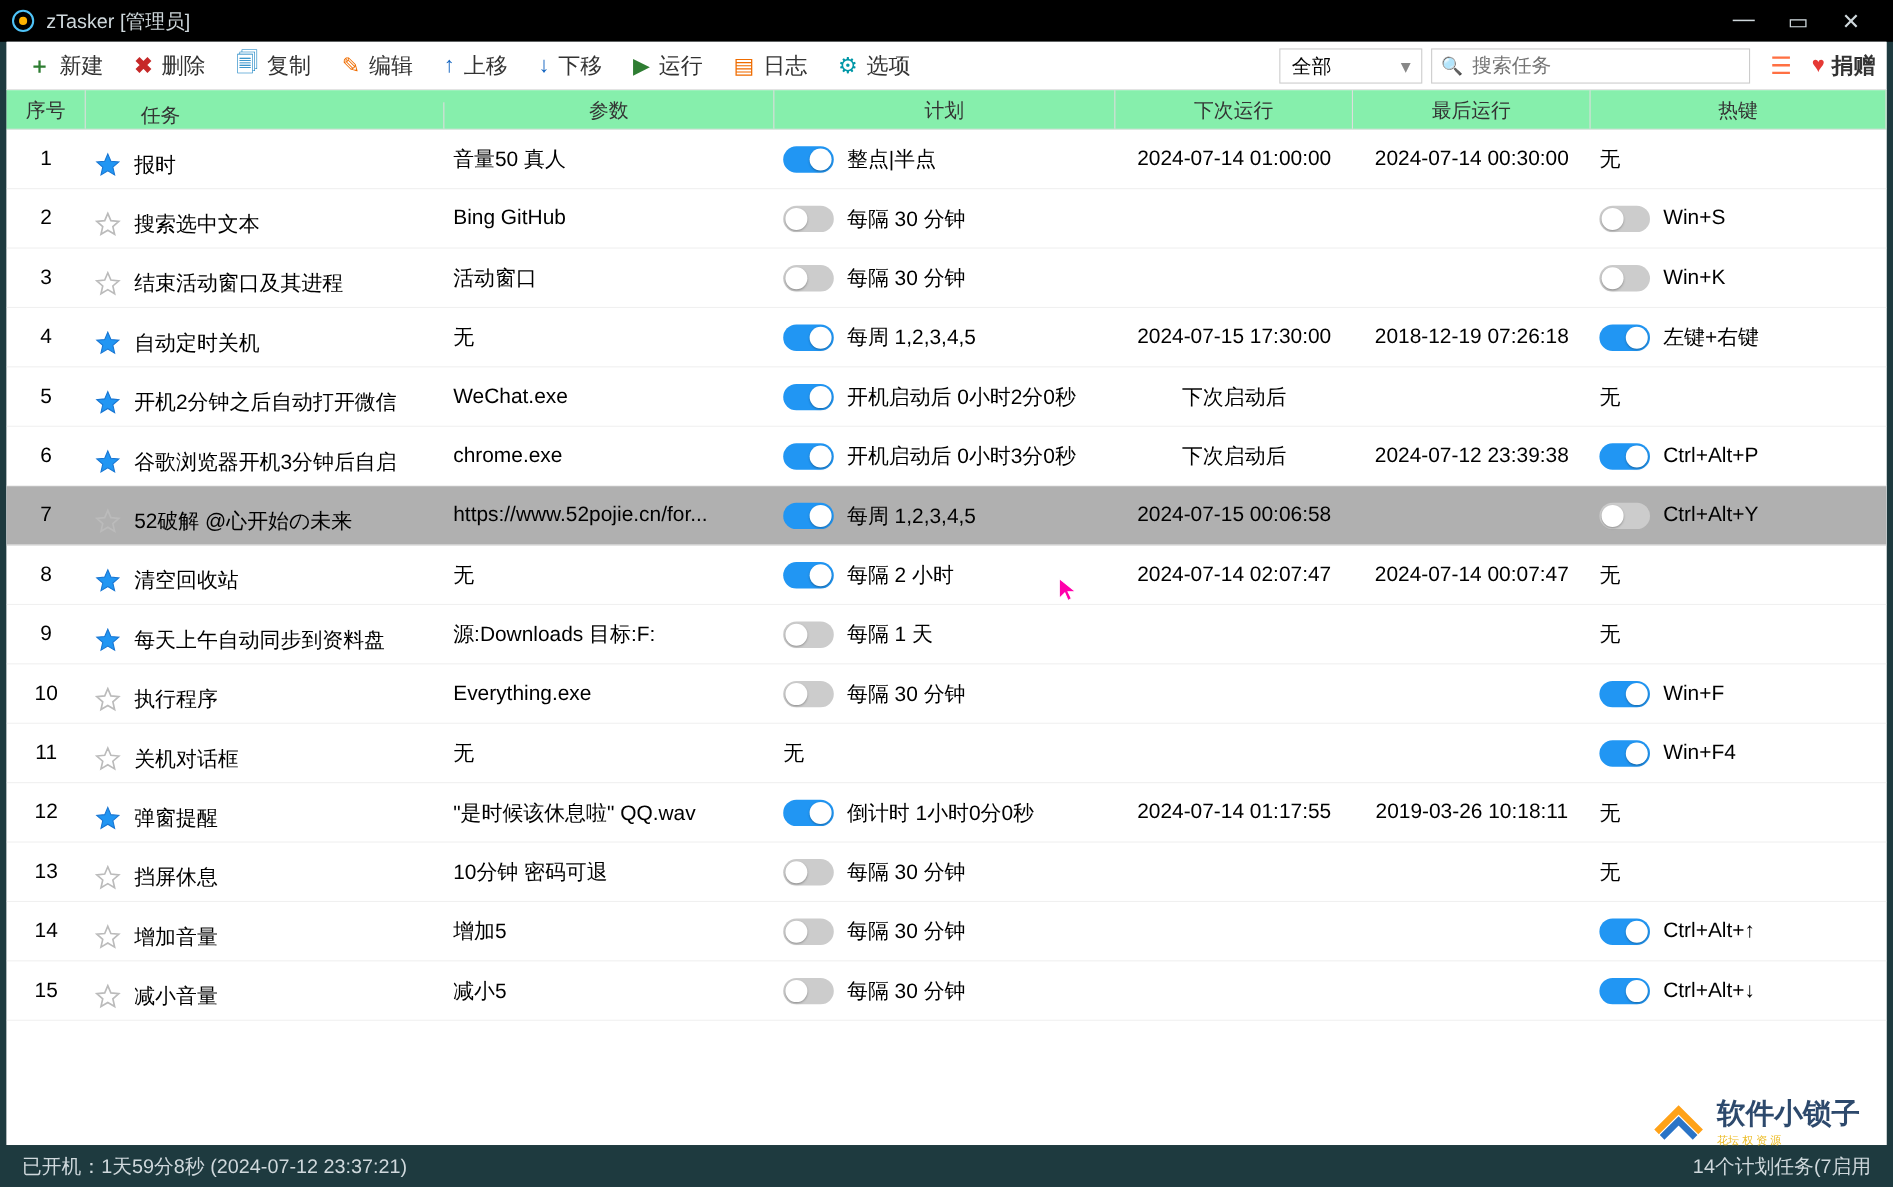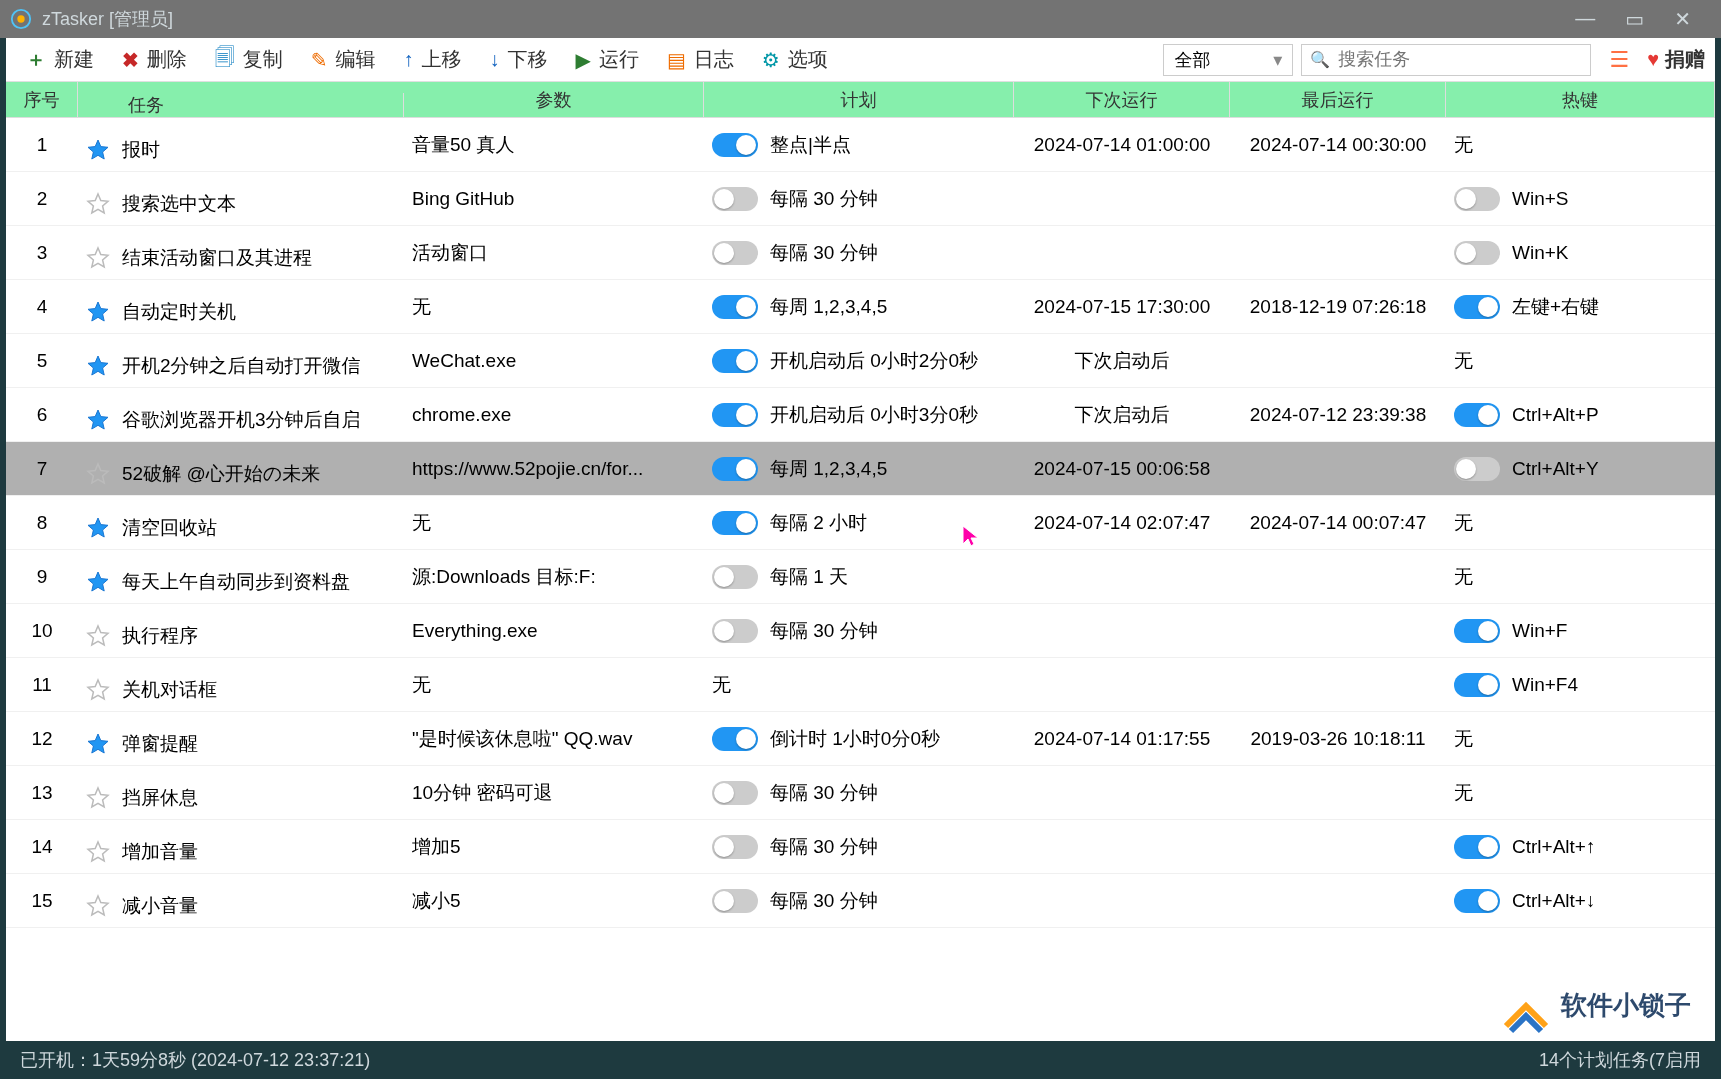--- a/index.html
+++ b/index.html
@@ -1,18 +1,18 @@
 <!DOCTYPE html>
 <html><head>
 <meta charset="utf-8">
 <style>
 * { margin: 0; padding: 0; box-sizing: border-box; font-family: "Microsoft YaHei", Arial, sans-serif; }
 body { background: #1e3a3f; overflow: hidden; width: 1721px; height: 1079px; position: relative; }
 
-.titlebar { height: 38px; background: #737373; display: flex; align-items: center; padding: 0 10px; color: #cfd8dc; }
+.titlebar { height: 38px; background: #000000; display: flex; align-items: center; padding: 0 10px; color: #cfd8dc; }
 .titlebar .app-icon { width: 22px; height: 22px; margin-right: 10px; }
 .titlebar .title { font-size: 18px; flex: 1; }
 .titlebar .win-btns { display: flex; gap: 30px; padding-right: 20px; }
 .titlebar .win-btn { color: #cfd8dc; font-size: 20px; cursor: pointer; }
 
 .content-wrap { position: absolute; top: 38px; left: 6px; right: 6px; bottom: 38px; background: #fff; }
 
 .toolbar { height: 44px; background: #fff; display: flex; align-items: center; padding: 0 10px; gap: 8px; border-bottom: 1px solid #e0e0e0; }
 .tb-btn { display: flex; align-items: center; gap: 8px; padding: 4px 10px; font-size: 20px; color: #333; cursor: pointer; }
 .tb-btn .ico { font-size: 20px; }
@@ -64,21 +64,21 @@
 .toggle.on .knob { right: 2px; }
 .toggle.off { background: #ccc; }
 .toggle.off .knob { left: 2px; }
 
 .cursor { position: absolute; left: 960px; top: 524px; pointer-events: none; z-index: 100; }
 .cursor svg { width: 24px; height: 24px; }
 
 .watermark { position: absolute; right: 30px; bottom: 35px; display: flex; align-items: center; gap: 10px; z-index: 50; opacity: .9; }
 .watermark .logo { width: 50px; height: 50px; }
 .watermark .txt1 { font-size: 26px; font-weight: bold; color: #17365d; }
-.watermark .txt2 { font-size: 16px; color: #ffffff; text-align: center; }
+.watermark .txt2 { font-size: 10px; color: #eab308; }
 
 .statusbar { position: absolute; left: 0; right: 0; bottom: 0; height: 38px; background: #1e3a3f; color: #cfd8dc; display: flex; align-items: center; padding: 0 20px; font-size: 18px; justify-content: space-between; }
 </style>
 </head>
 <body>
 
 <div class="titlebar">
   <span class="app-icon">
     <svg viewBox="0 0 24 24">
         <circle cx="12" cy="12" r="10" fill="none" stroke="#4fc3f7" stroke-width="2"></circle>

